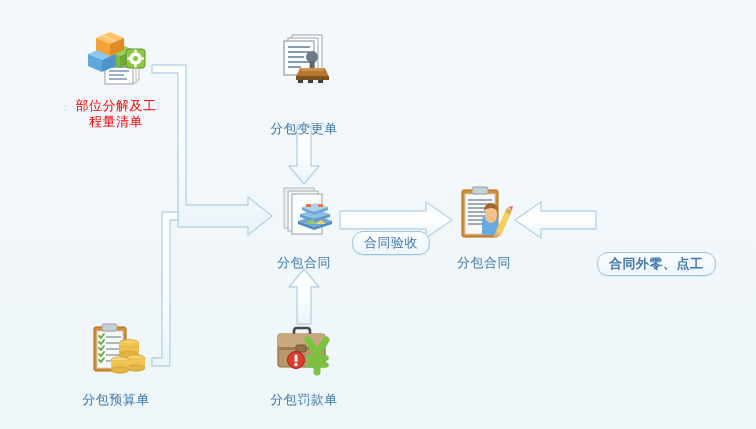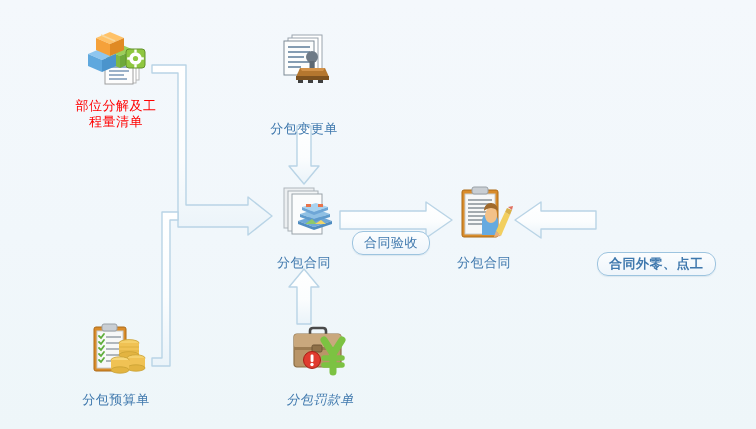--- a/index.html
+++ b/index.html
@@ -294,21 +294,21 @@
             <ellipse cx="36" cy="38" rx="9" ry="3.2" fill="#f7d87c" stroke="#c9a133" stroke-width=".8"></ellipse>
             <rect x="27" y="38" width="18" height="10" fill="#f0c254"></rect>
             <ellipse cx="36" cy="48" rx="9" ry="3.2" fill="#e3b441" stroke="#c9a133" stroke-width=".8"></ellipse>
           </g>
         </g>
       </svg>
     </div>
     <div class="cap">分包预算单</div>
   </div>
 
-  <div class="node" style="left:260px;top:322px;font-style:italic;">
+  <div class="node" style="left:244px;top:322px;">
     <div class="ico">
       <svg width="64" height="58" viewBox="0 0 64 58">
 
         <path d="M22 12 l0-3 c0-2 1-3 3-3 l10 0 c2 0 3 1 3 3 l0 3" fill="none" stroke="#4a4a4a" stroke-width="2.6"></path>
         <rect x="6" y="12" width="47" height="33" rx="3" fill="#b99568" stroke="#8b6e45" stroke-width="1.2"></rect>
         <rect x="6" y="12" width="47" height="14" rx="3" fill="#c9a87d"></rect>
         <rect x="6" y="25" width="47" height="3" fill="#9c7c52"></rect>
         <rect x="24" y="23" width="10" height="7" rx="1.5" fill="#8f7048" stroke="#6f5534" stroke-width="1"></rect>
 
         <g>

